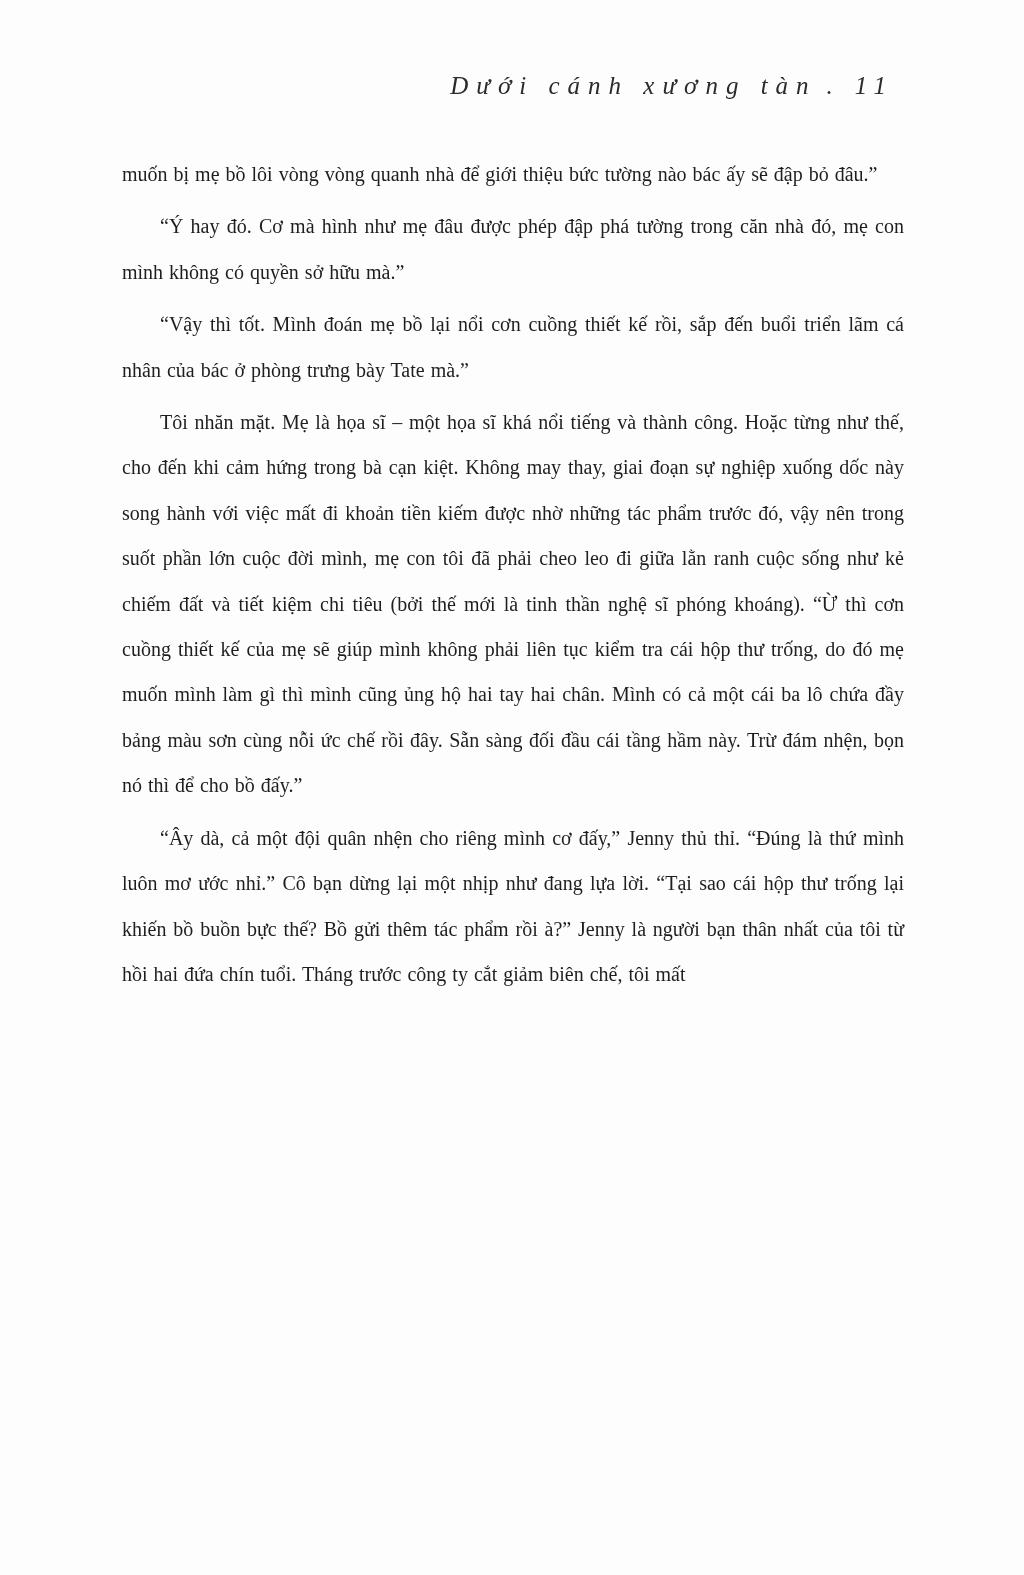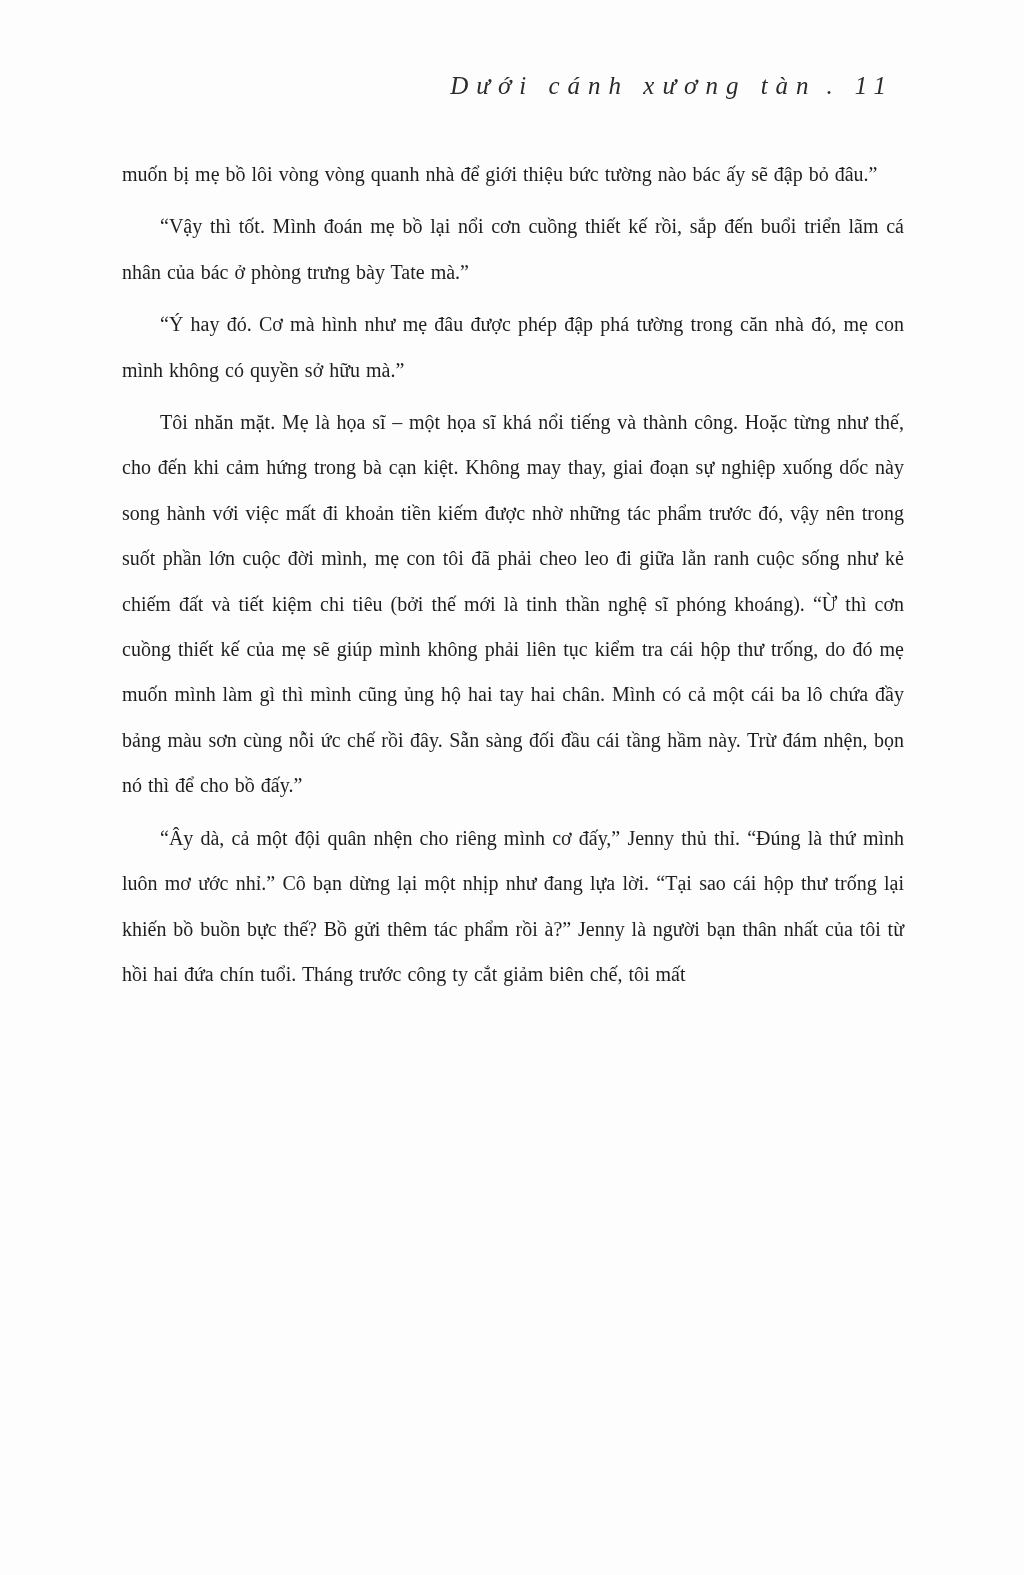--- a/index.html
+++ b/index.html
@@ -57,20 +57,20 @@
 
 <div class="page">
   <div class="content">
 
     <div class="running-header">
       <span class="title">Dưới cánh xương tàn</span><span class="sep">.</span><span class="pagenum">11</span>
     </div>
 
     <div class="body-text">
       <p>muốn bị mẹ bồ lôi vòng vòng quanh nhà để giới thiệu bức tường nào bác ấy sẽ đập bỏ đâu.”</p>
+      <p class="indent">“Ý hay đó. Cơ mà hình như mẹ đâu được phép đập phá tường trong căn nhà đó, mẹ con mình không có quyền sở hữu mà.”</p>
       <p class="indent">“Vậy thì tốt. Mình đoán mẹ bồ lại nổi cơn cuồng thiết kế rồi, sắp đến buổi triển lãm cá nhân của bác ở phòng trưng bày Tate mà.”</p>
-      <p class="indent">“Ý hay đó. Cơ mà hình như mẹ đâu được phép đập phá tường trong căn nhà đó, mẹ con mình không có quyền sở hữu mà.”</p>
       <p class="indent">Tôi nhăn mặt. Mẹ là họa sĩ – một họa sĩ khá nổi tiếng và thành công. Hoặc từng như thế, cho đến khi cảm hứng trong bà cạn kiệt. Không may thay, giai đoạn sự nghiệp xuống dốc này song hành với việc mất đi khoản tiền kiếm được nhờ những tác phẩm trước đó, vậy nên trong suốt phần lớn cuộc đời mình, mẹ con tôi đã phải cheo leo đi giữa lằn ranh cuộc sống như kẻ chiếm đất và tiết kiệm chi tiêu (bởi thế mới là tinh thần nghệ sĩ phóng khoáng). “Ừ thì cơn cuồng thiết kế của mẹ sẽ giúp mình không phải liên tục kiểm tra cái hộp thư trống, do đó mẹ muốn mình làm gì thì mình cũng ủng hộ hai tay hai chân. Mình có cả một cái ba lô chứa đầy bảng màu sơn cùng nỗi ức chế rồi đây. Sẵn sàng đối đầu cái tầng hầm này. Trừ đám nhện, bọn nó thì để cho bồ đấy.”</p>
       <p class="indent">“Ây dà, cả một đội quân nhện cho riêng mình cơ đấy,” Jenny thủ thỉ. “Đúng là thứ mình luôn mơ ước nhỉ.” Cô bạn dừng lại một nhịp như đang lựa lời. “Tại sao cái hộp thư trống lại khiến bồ buồn bực thế? Bồ gửi thêm tác phẩm rồi à?” Jenny là người bạn thân nhất của tôi từ hồi hai đứa chín tuổi. Tháng trước công ty cắt giảm biên chế, tôi mất</p>
     </div>
 
   </div>
 </div>
 
 </body></html>

